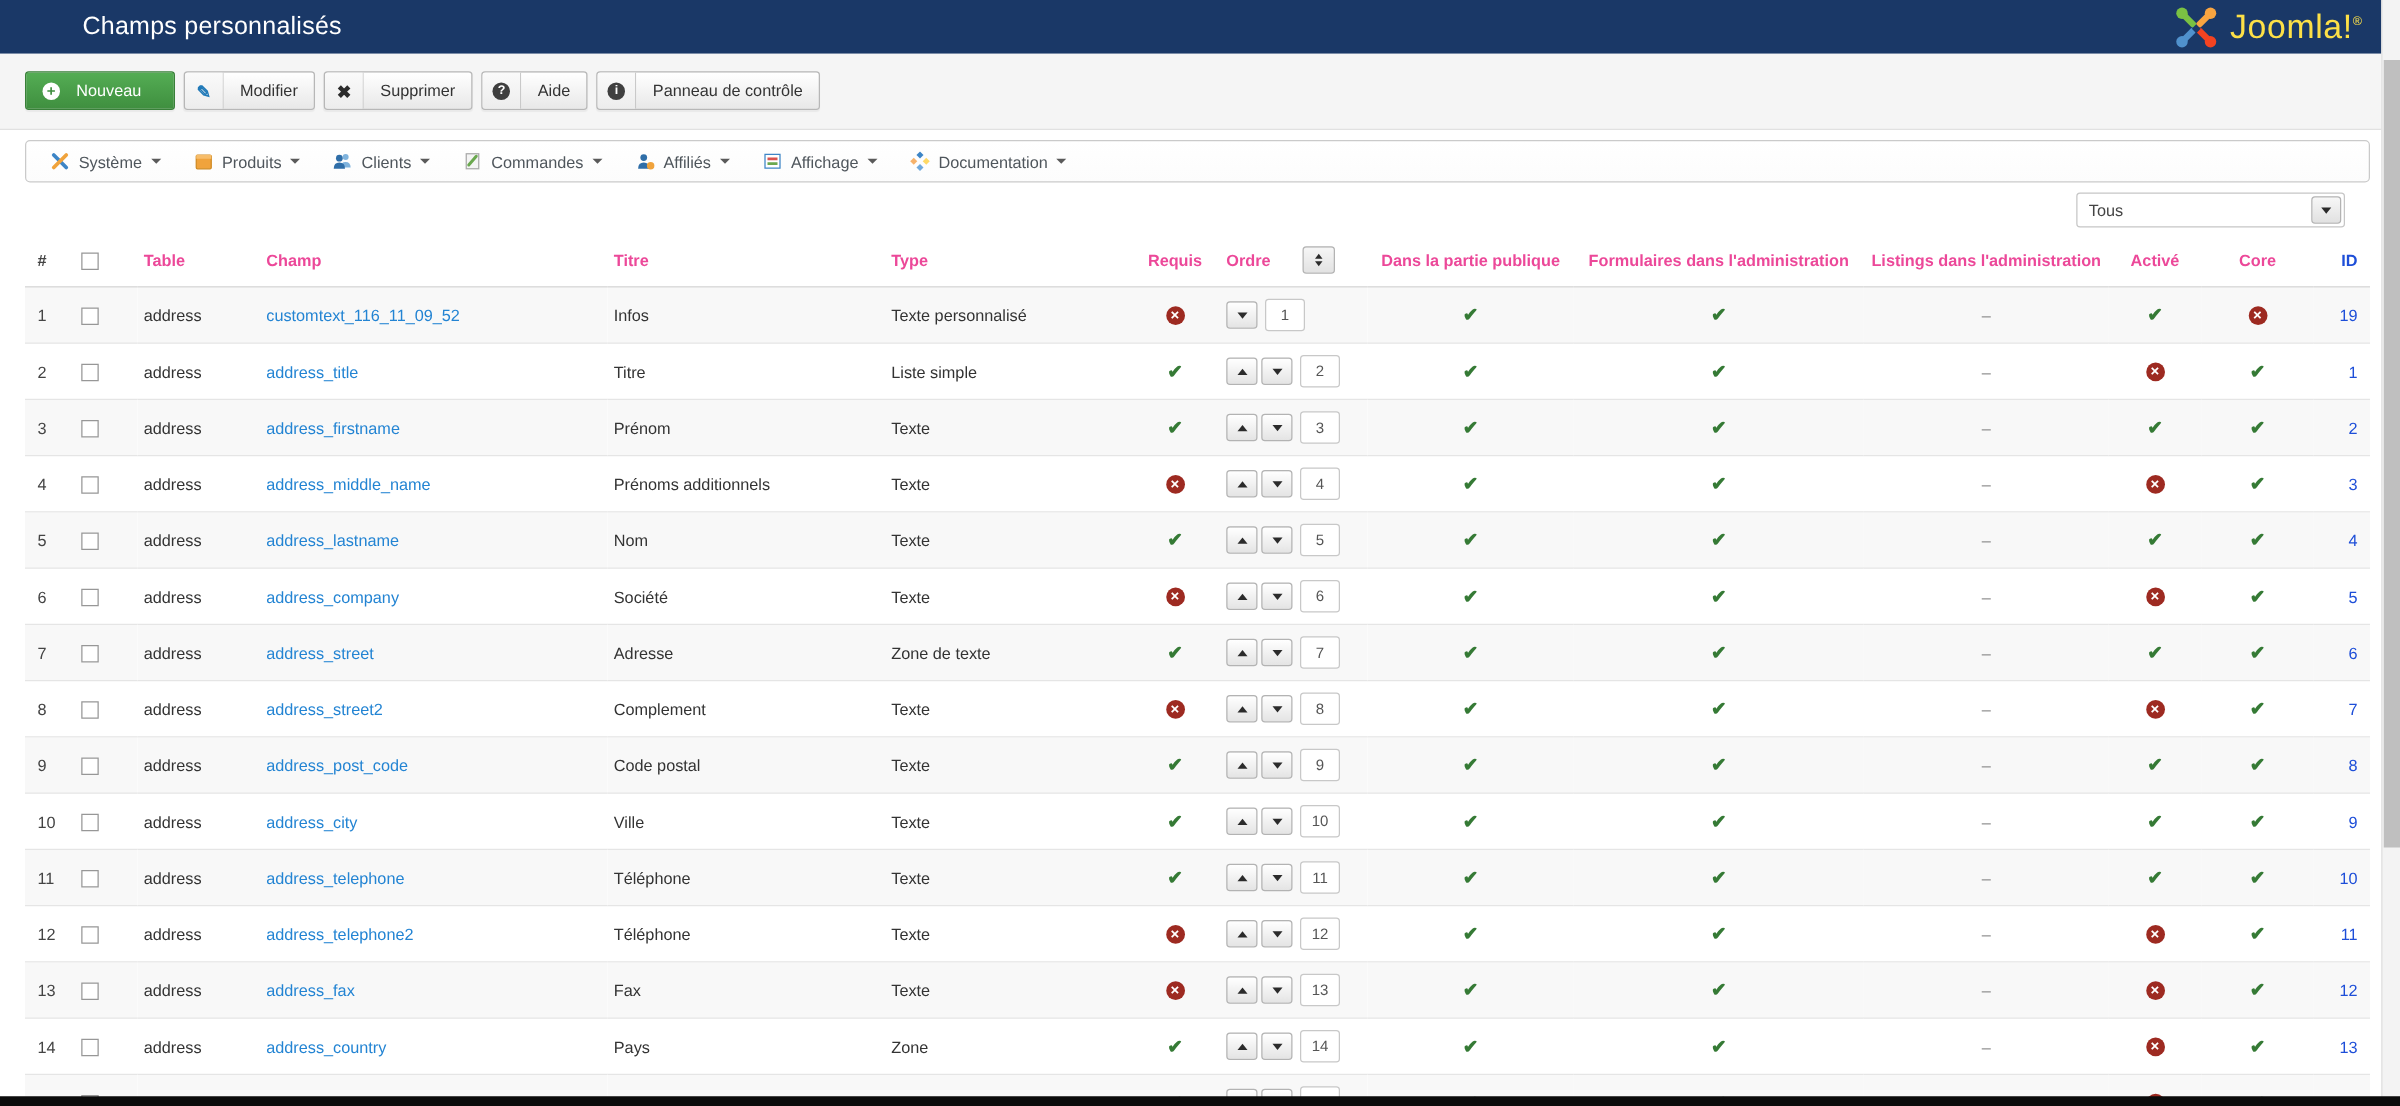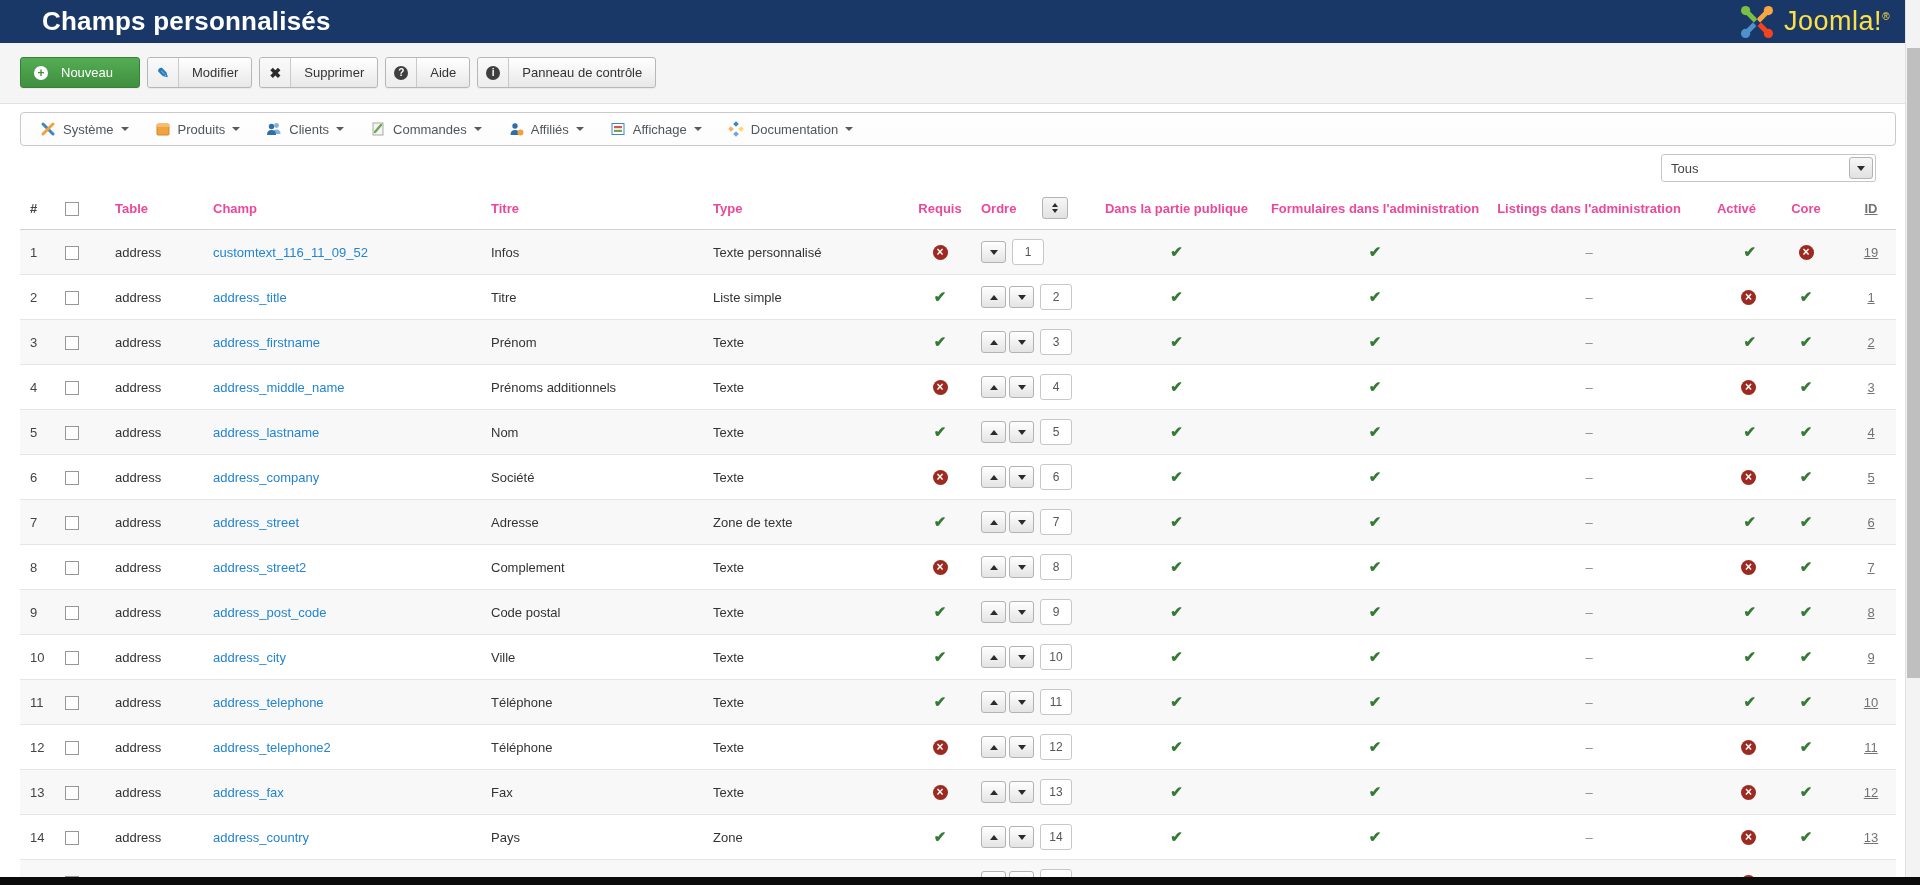--- a/index.html
+++ b/index.html
@@ -3,21 +3,21 @@
 <meta charset="utf-8">
 <style>
   * { margin:0; padding:0; box-sizing:border-box; }
   html,body { width:1920px; height:885px; overflow:hidden; background:#fff;
     font-family:"Liberation Sans", sans-serif; }
   body { position:relative; }
 
   
   .appbar { height:43px; background:#1a3867; display:flex; align-items:center;
     justify-content:space-between; padding:0 30px 0 42px; }
-  .appbar .title { color:#fff; font-size:26px; font-weight:700; letter-spacing:.2px; }
+  .appbar .title { color:#fff; font-size:20px; font-weight:400; letter-spacing:.2px;margin-left:24px; }
   .logo { display:flex; align-items:center; gap:9px; color:#fde047; }
   .logo .word { font-size:27px; font-weight:400; letter-spacing:.5px; }
   .logo sup { font-size:10px; vertical-align:super; }
 
   
   .subhead { background:#f5f5f5; border-bottom:1px solid #e1e1e1; padding:14px 0 15px 20px;
     display:flex; align-items:center; }
   .tbtn { display:inline-flex; align-items:stretch; height:31px; border:1px solid #b7b7b7;
     border-radius:3px; background:linear-gradient(#fff,#e8e8e8); margin-right:7px;
     font-size:13px; color:#333; cursor:pointer; font-family:inherit; padding:0;
@@ -72,23 +72,23 @@
   .c-check { width:50px; }
   .c-table { width:98px; }
   .c-champ { width:278px; }
   .c-titre { width:222px; }
   .c-type { width:196px; }
   .c-requis { width:72px; text-align:center; }
   .c-ordre { width:118px; }
   .c-public { width:165px; text-align:center; }
   .c-forms { width:232px; text-align:center; }
   .c-listings { width:196px; text-align:center; }
-  .c-active { width:74px; text-align:right; }
+  .c-active { width:74px; text-align:center; }
   .c-core { width:90px; text-align:center; }
-  .c-id { width:45px; text-align:center; padding-right:10px; color:#737373;text-decoration:underline; }
+  .c-id { width:45px; text-align:right; padding-right:10px; color:#1d4ed8; }
   .c-dash { color:#888; }
   .lnk { color:#2384d3; text-decoration:none; }
   .cbx { display:inline-block; width:14px; height:14px; border:1px solid #979797; background:#fff;
     vertical-align:middle; cursor:pointer; }
   .okmark { color:#357a35; font-size:15px; font-weight:bold; cursor:default; }
   .xmark { display:inline-flex; width:15px; height:15px; border-radius:50%; background:#9d2a21;
     color:#fff; font-size:12px; align-items:center; justify-content:center; font-weight:bold;
     cursor:default; }
   .obtn { width:25px; height:22px; display:inline-flex; align-items:center; justify-content:center;
     border:1px solid #b3b3b3; border-radius:3px; background:linear-gradient(#fff,#e4e4e4);

